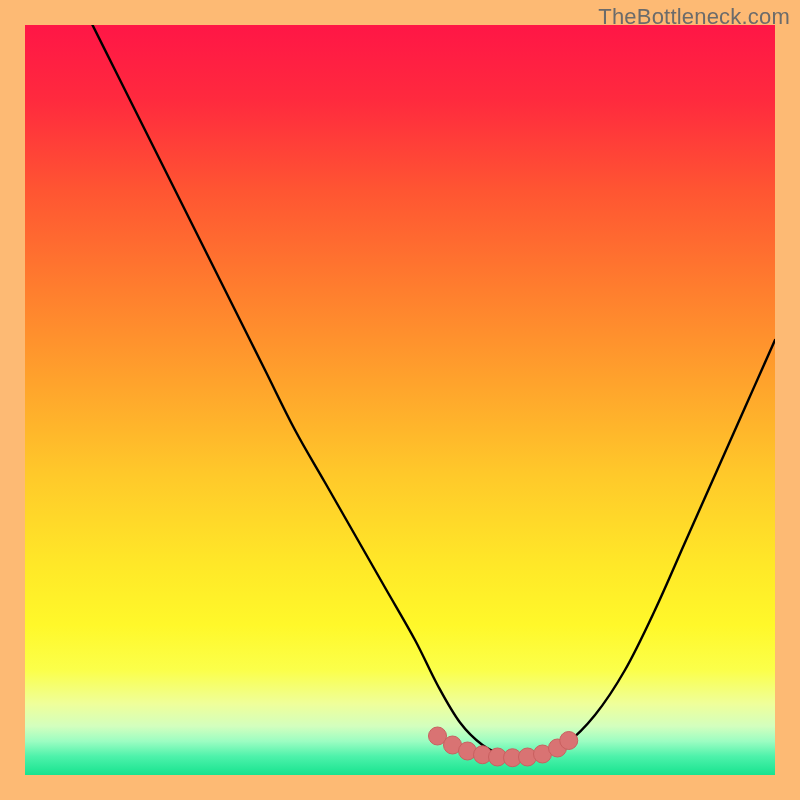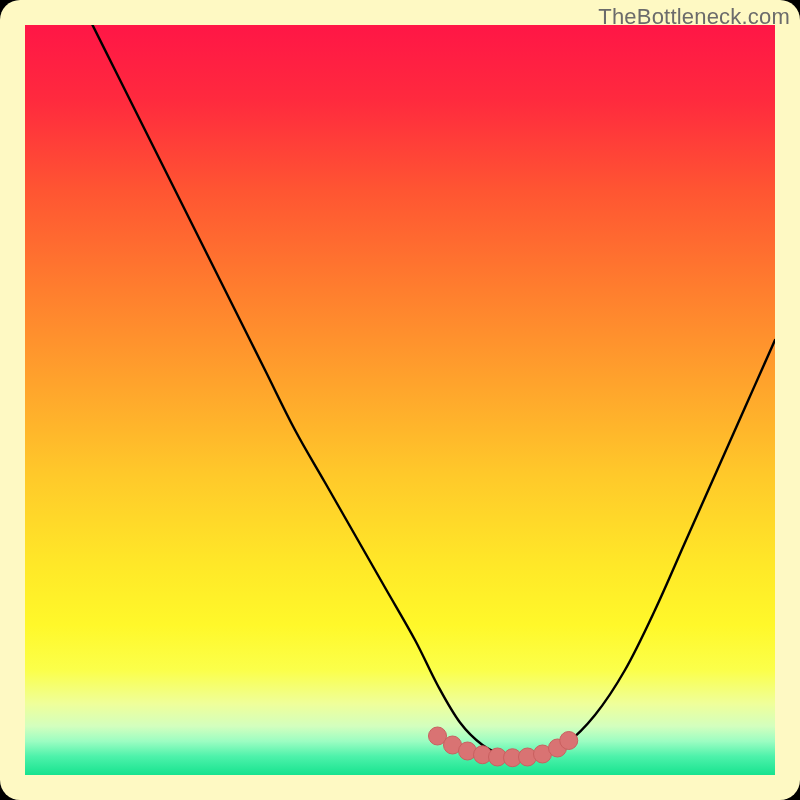--- a/index.html
+++ b/index.html
@@ -8,22 +8,21 @@
     width: 800px;
     height: 800px;
     background: #000;
     overflow: hidden;
     font-family: Arial, Helvetica, sans-serif;
   }
   .stage {
     position: relative;
     width: 800px;
     height: 800px;
-    background: #fef9c3;
-    border-radius: 20px;
+    background: #fdba74;
   }
   .frame {
     position: absolute;
     left: 25px;
     top: 25px;
     width: 750px;
     height: 750px;
     background: #000;
   }
   .plot {

